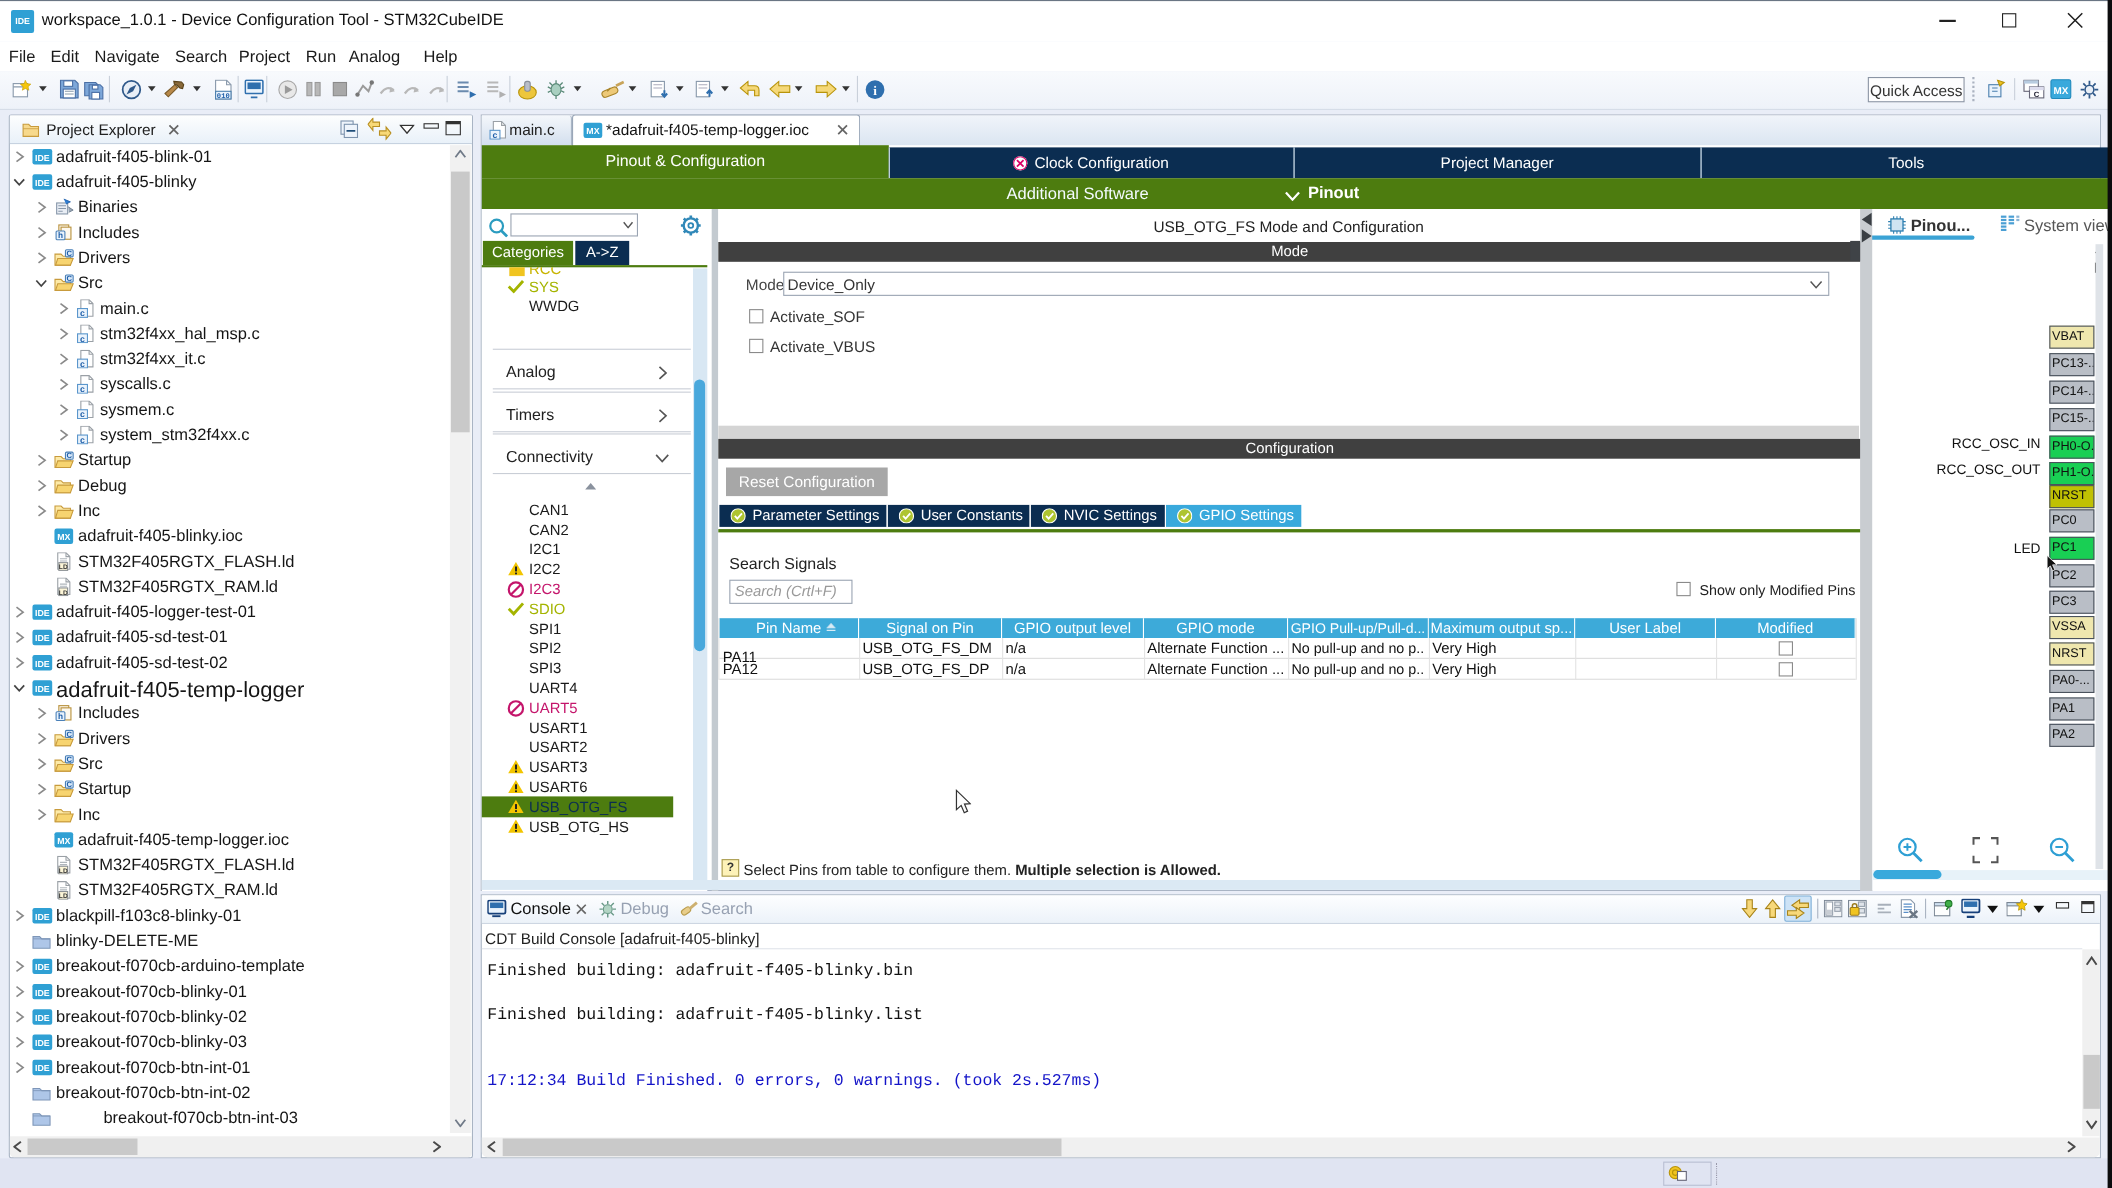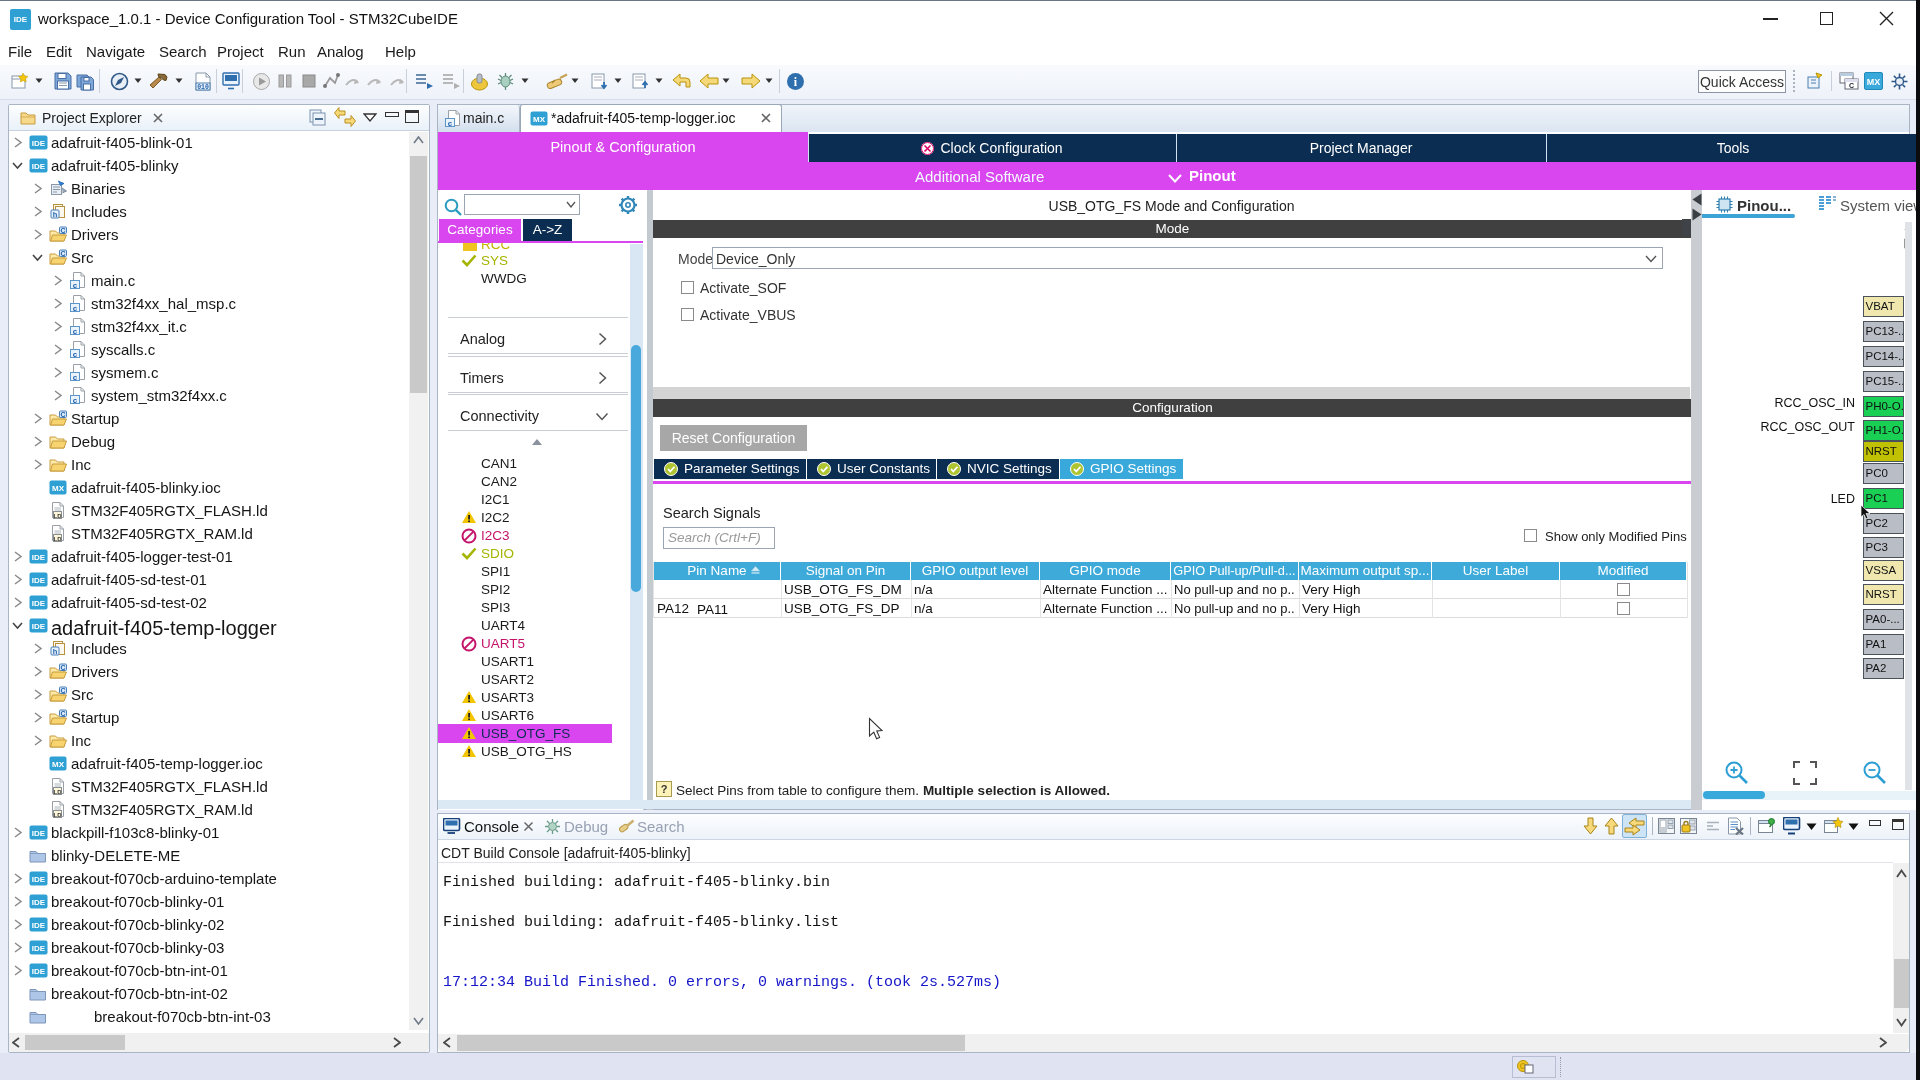--- a/index.html
+++ b/index.html
@@ -2,21 +2,21 @@
 <html><head>
 <meta charset="utf-8">
 <style>
 * { margin:0; padding:0; box-sizing:border-box; }
 html,body { width:1920px; height:1080px; overflow:hidden; font-family:"Liberation Sans",sans-serif; }
 body { position:relative; background:#e9edf7; }
 .abs { position:absolute; }
 .nav { font-size:15px; color:#1a1a1a; }
 .darkbar { background:#404040; color:#fff; font-size:13.5px; text-align:center; line-height:18px; }
 .bluetab { background:#0b2d51; color:#fff; font-size:14px; text-align:center; }
-.ltblue { background:#d946ef; }
+.ltblue { background:#4d7c0f; }
 .pin { position:absolute; left:1863px; width:41px; height:21px; border:1px solid #4a525c; background:#b9bec6; font-size:11.5px; line-height:19px; padding-left:1.5px; color:#111; overflow:hidden; white-space:nowrap; }
 .pinlabel { position:absolute; font-size:12.5px; color:#111; text-align:right; }
 .thead { position:absolute; top:0; height:18px; background:#3daad9; color:#fff; font-size:13.5px; text-align:center; line-height:17px; border-right:1px solid #fff; overflow:hidden; }
 .tcell { position:absolute; font-size:13.5px; color:#111; line-height:19px; padding-left:3px; white-space:nowrap; overflow:hidden; }
 .cbx { width:13px; height:13px; border:1px solid #8a8a8a; background:#fff; display:inline-block; }
 .mono { font-family:"Liberation Mono",monospace; font-size:15px; }
 </style>
 </head>
 <body>
 
@@ -768,21 +768,21 @@
 <div class="thead" style="left:1040px;top:562px;width:131px;">GPIO mode</div>
 <div class="thead" style="left:1171px;top:562px;width:128px;font-size:12.8px;">GPIO Pull-up/Pull-d...</div>
 <div class="thead" style="left:1299px;top:562px;width:133px;text-align:center;">Maximum output sp...</div>
 <div class="thead" style="left:1432px;top:562px;width:128px;">User Label</div>
 <div class="thead" style="left:1560px;top:562px;width:127px;">Modified</div>
 <svg class="abs" style="left:751px;top:566px;" width="9" height="8">
         <path d="M4.5 0.5 L8.5 5 L0.5 5 Z" fill="#d8ecf6" stroke="#b8d8ea" stroke-width="0.6"></path>
         <path d="M0.5 7 H8.5" stroke="#d8ecf6" stroke-width="1.2"></path>
       </svg>
 <div class="abs" style="left:654px;top:598px;width:1033px;height:1px;background:#dcdcdc;"></div>
-<div class="tcell" style="left:654px;top:600px;width:123px;margin-left:40px;">PA11</div>
+<div class="tcell" style="left:654px;top:588px;width:123px;">PA11</div>
 <div class="tcell" style="left:781px;top:580px;width:126px;">USB_OTG_FS_DM</div>
 <div class="tcell" style="left:911px;top:580px;width:125px;">n/a</div>
 <div class="tcell" style="left:1040px;top:580px;width:127px;">Alternate Function ...</div>
 <div class="tcell" style="left:1171px;top:580px;width:124px;font-size:13px;">No pull-up and no p...</div>
 <div class="tcell" style="left:1299px;top:580px;width:129px;">Very High</div>
 <div class="abs cbx" style="left:1617px;top:583px;"></div>
 <div class="abs" style="left:654px;top:617px;width:1033px;height:1px;background:#dcdcdc;"></div>
 <div class="tcell" style="left:654px;top:599px;width:123px;">PA12</div>
 <div class="tcell" style="left:781px;top:599px;width:126px;">USB_OTG_FS_DP</div>
 <div class="tcell" style="left:911px;top:599px;width:125px;">n/a</div>

